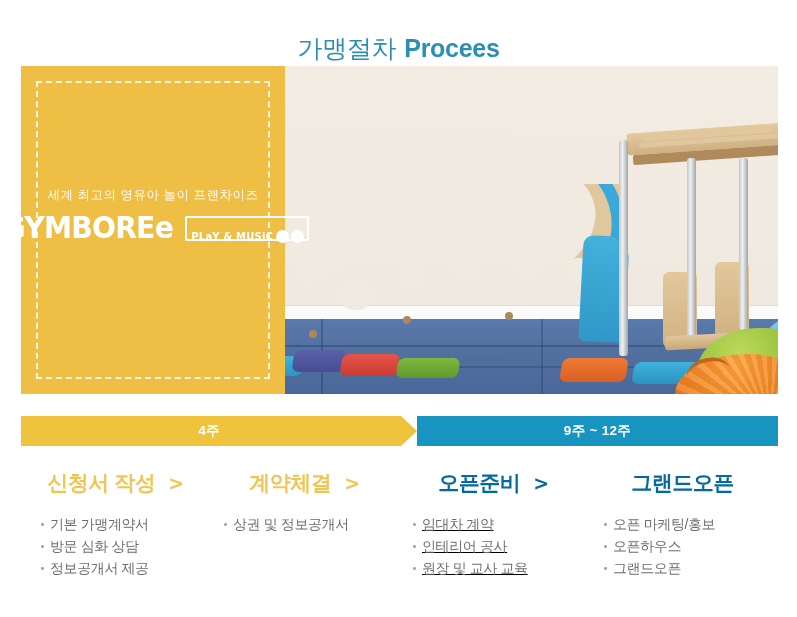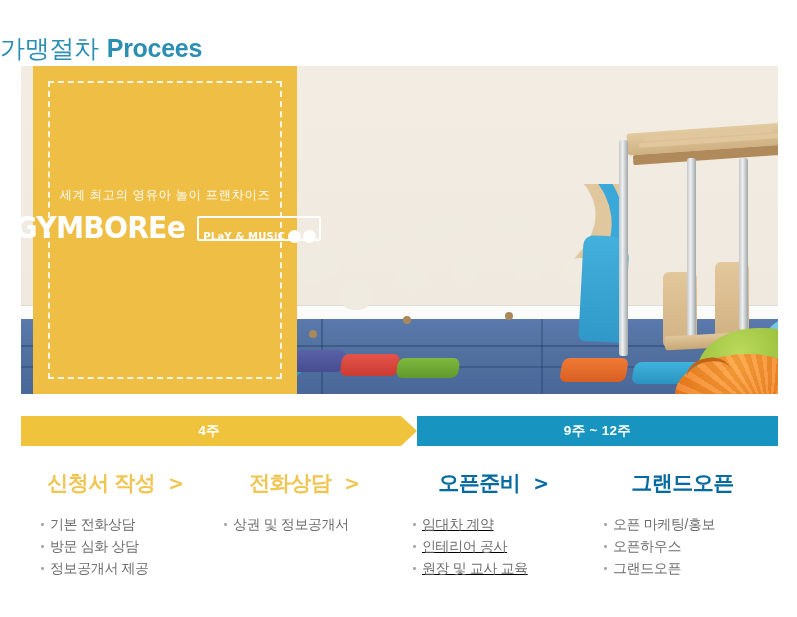--- a/index.html
+++ b/index.html
@@ -14,21 +14,21 @@
     overflow: hidden;
     font-family: "Liberation Sans", "DejaVu Sans", sans-serif;
   }
 
   
   .page-title {
     position: absolute;
     left: 0;
     top: 14px;
     width: 797px;
-    text-align: left;
+    text-align: center;
     font-size: 25px;
     line-height: 34px;
     letter-spacing: -0.3px;
     color: #2b8fb3;
     white-space: nowrap;
   }
   .page-title .t-ko { font-weight: 400; }
   .page-title .t-en { font-weight: 700; margin-left: 8px; }
 
   
@@ -315,21 +315,20 @@
     border-radius: 50% 50% 0 0 / 100% 100% 0 0;
     transform: rotate(-12deg);
   }
 
   
   .brand-panel {
     position: absolute;
     left: 0; top: 0;
     width: 264px; height: 328px;
     background: #efbe45;
-    margin-left: 12px;
   }
   .brand-frame {
     position: absolute;
     left: 15px; top: 15px; right: 15px; bottom: 15px;
     border: 2px dashed rgba(255,255,255,0.85);
   }
   .brand-inner {
     position: absolute;
     left: 0; right: 0; top: 121px;
     text-align: center;
@@ -575,29 +574,29 @@
 </div>
 
 <div class="steps">
 
   <div class="step step-1 step-yellow">
     <div class="step-head">
       <span>신청서 작성</span>
       <span class="arrow">&gt;</span>
     </div>
     <ul class="step-list">
-      <li>기본 전화상담</li>
+      <li>기본 가맹계약서</li>
       <li>방문 심화 상담</li>
       <li>정보공개서 제공</li>
     </ul>
   </div>
 
   <div class="step step-2 step-yellow">
     <div class="step-head">
-      <span>전화상담</span>
+      <span>계약체결</span>
       <span class="arrow">&gt;</span>
     </div>
     <ul class="step-list">
       <li>상권 및 정보공개서</li>
     </ul>
   </div>
 
   <div class="step step-3 step-teal">
     <div class="step-head">
       <span>오픈준비</span>

